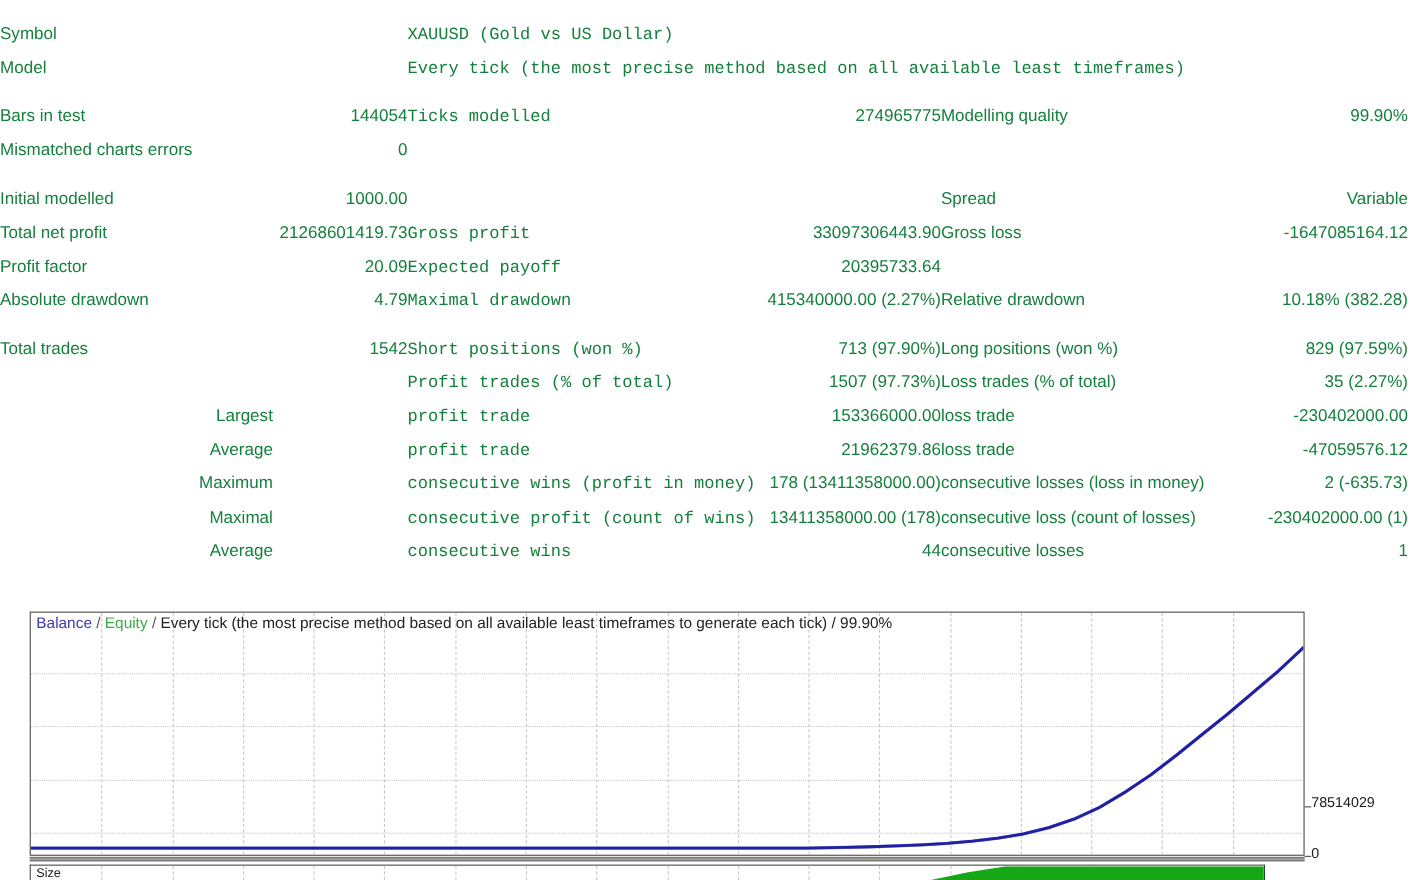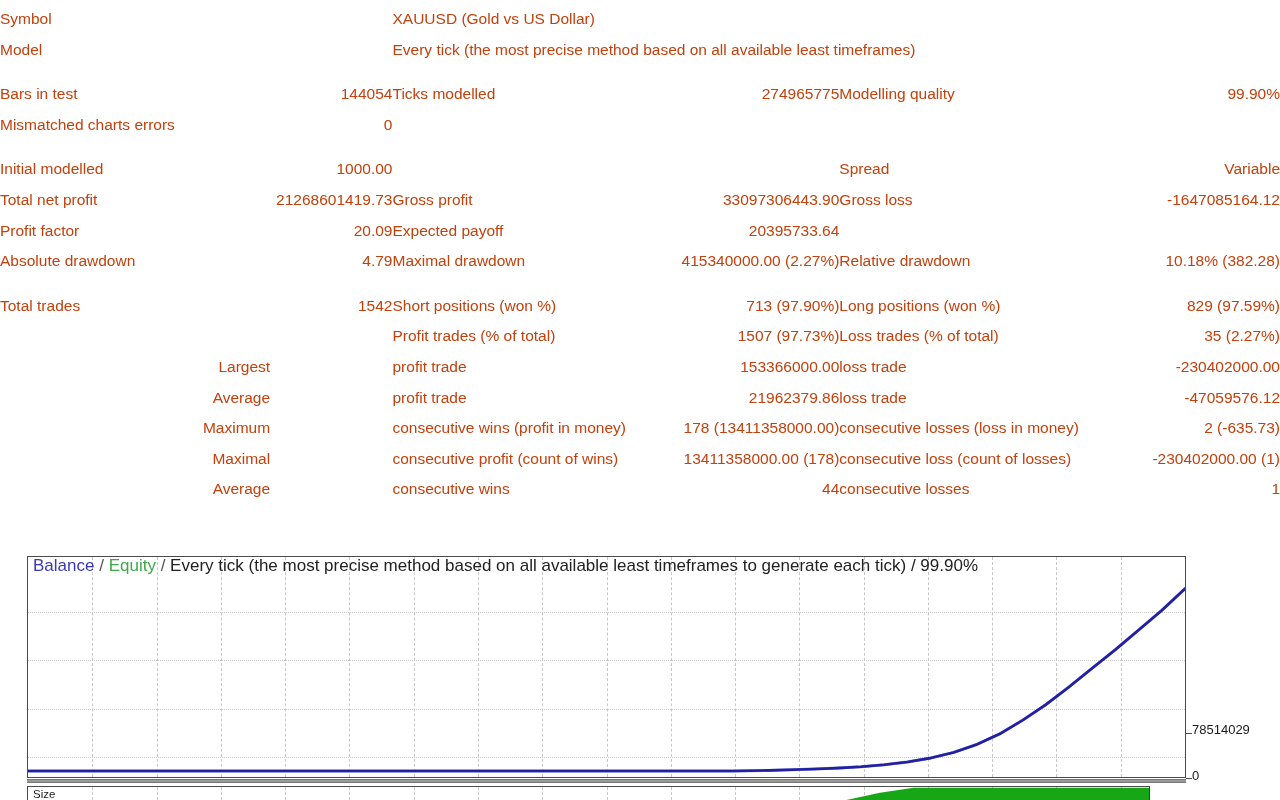--- a/index.html
+++ b/index.html
@@ -8,37 +8,37 @@
     width: 1280px; height: 800px;
     background: #ffffff;
     font-family: "Liberation Sans", sans-serif;
     overflow: hidden;
   }
   #root { position: relative; width: 1280px; height: 800px; }
 
   
   .report {
     position: absolute;
-    left: 0; top: 4px;
+    left: 0; top: 16px;
     width: 1280px;
     border-collapse: collapse;
     font-size: 15.5px;
-    color: #c2410c;
+    color: #15803d;
   }
   .report td {
     padding: 0;
     height: 30.6px;
     vertical-align: middle;
     white-space: nowrap;
     line-height: 30.6px;
   }
   
   .c-label  { width: 300px; padding-left: 27px; text-align: left; }
   .c-lval   { width: 62px;  text-align: right; padding-right: 6px; }
-  .c-mlabel { width: 285px; padding-left: 6px; text-align: left; }
+  .c-mlabel { width: 285px; padding-left: 6px; text-align: left; font-family: Liberation Mono, monospace; }
   .c-mval   { width: 175px; text-align: right; padding-right: 6px; }
   .c-rlabel { width: 270px; padding-left: 6px; text-align: left; }
   .c-rval   { width: 188px; text-align: right; padding-right: 33px; margin-top: 8px; }
 
   .c-label.right { text-align: right; padding-right: 6px; padding-left: 12px; margin-left: 33px; }
   .spacer td { height: 14px; line-height: 14px; }
 
   
   .chart-area {
     position: absolute;
@@ -53,21 +53,21 @@
     top: 0; bottom: 0; width: 0;
     border-left: 1px dashed #c8c8c8;
   }
   .grid-h {
     left: 0; right: 0; height: 0;
     border-top: 1px dotted #c8c8c8;
   }
   .legend {
     position: absolute;
     left: 5px; top: 2px;
-    font-size: 17px;
+    font-size: 14px;
     line-height: 14px;
     white-space: nowrap;
     z-index: 5;
   }
   .legend .bal { color: #3a3ab4; }
   .legend .eq  { color: #3fa94a; }
   .legend .rest { color: #222222; }
   .legend .sep { color: #555555; }
   .curve { position: absolute; left: 0; top: 0; width: 100%; height: 100%; }
 

